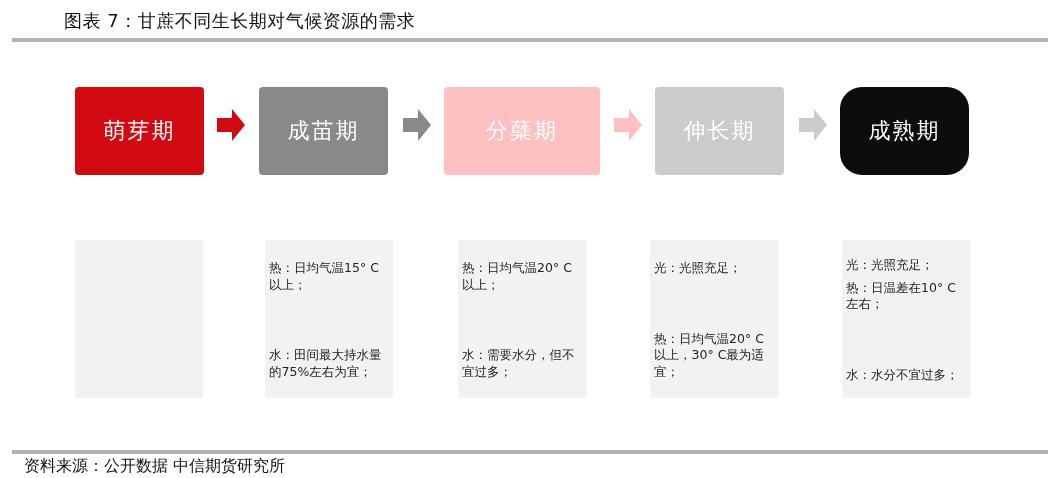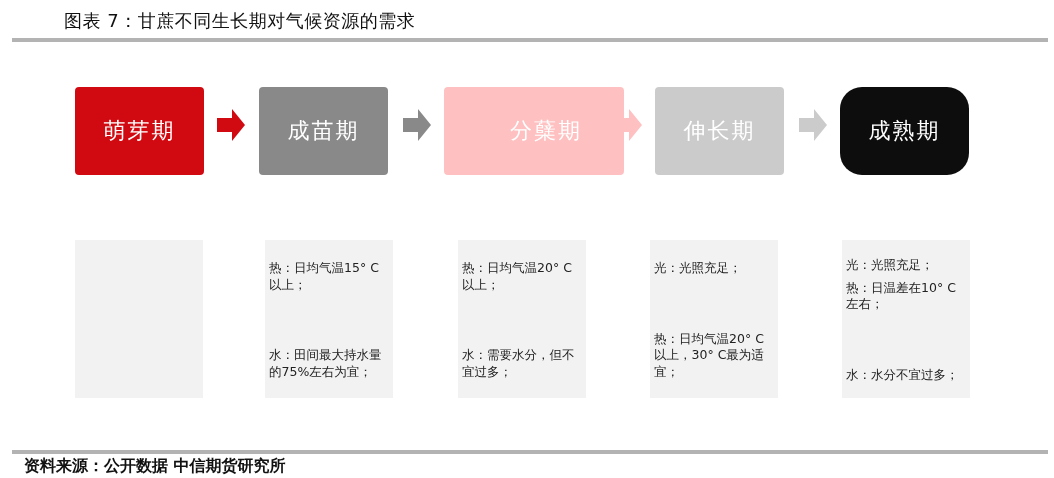--- a/index.html
+++ b/index.html
@@ -1,21 +1,21 @@
 <!DOCTYPE html>
 <html><head>
 <meta charset="utf-8">
 <style>
   html, body { margin: 0; padding: 0; background: #ffffff; }
   body { width: 1054px; height: 478px; position: relative; overflow: hidden;
          font-family: "DejaVu Sans", "Liberation Sans", sans-serif; color: #1a1a1a; }
   .title { position: absolute; left: 20px; top: 9px; font-size: 18px; letter-spacing: 0.5px; color: #111; margin-left: 44px; }
   .rule-top { position: absolute; left: 12px; top: 38px; width: 1036px; height: 4px; background: #b3b3b3; }
   .rule-bottom { position: absolute; left: 12px; top: 450px; width: 1036px; height: 4px; background: #b3b3b3; }
-  .source { position: absolute; left: 24px; top: 456px; font-size: 16px; color: #111; font-weight: bold; }
+  .source { position: absolute; left: 24px; top: 456px; font-size: 16px; color: #111; }
   .stage { position: absolute; top: 87px; width: 129px; height: 88px; border-radius: 4px;
            display: flex; align-items: center; justify-content: center;
            font-family: Liberation Mono, monospace; font-size: 22px; color: #ffffff; letter-spacing: 2px; }
   .arrow { position: absolute; top: 109px; width: 28px; height: 32px; }
   .info { position: absolute; background: #f2f2f2; font-size: 12.5px; line-height: 16.5px; color: #222;
           padding: 6px 4px 4px 4px; box-sizing: border-box; display: flex; flex-direction: column; justify-content: center; }
   .info p { margin: 0 0 6px 0; }
   .info p:last-child { margin-bottom: 0; margin-top: 48px; }
 </style>
 </head>
@@ -27,21 +27,21 @@
 <div class="stage" style="left:75px;background:#d10a11;">萌芽期</div>
 <svg class="arrow" style="left:217px;" viewBox="0 0 28 32">
     <polygon points="0,9 15,9 15,0 28,16 15,32 15,23 0,23" fill="#d10a11"></polygon>
   </svg>
 
 <div class="stage" style="left:259px;background:#898989;">成苗期</div>
 <svg class="arrow" style="left:403px;" viewBox="0 0 28 32">
     <polygon points="0,9 15,9 15,0 28,16 15,32 15,23 0,23" fill="#898989"></polygon>
   </svg>
 
-<div class="stage" style="left:444px;width:156px;background:#fec0c0;padding-left:24px;">分蘖期</div>
+<div class="stage" style="left:444px;width:156px;background:#fec0c0;">分蘖期</div>
 <svg class="arrow" style="left:614px;" viewBox="0 0 28 32">
     <polygon points="0,9 15,9 15,0 28,16 15,32 15,23 0,23" fill="#fec0c0"></polygon>
   </svg>
 
 <div class="stage" style="left:655px;background:#cbcbcb;">伸长期</div>
 <svg class="arrow" style="left:799px;" viewBox="0 0 28 32">
     <polygon points="0,9 15,9 15,0 28,16 15,32 15,23 0,23" fill="#cbcbcb"></polygon>
   </svg>
 
 <div class="stage" style="left:840px;background:#0d0d0d;border-radius:22px;">成熟期</div>

